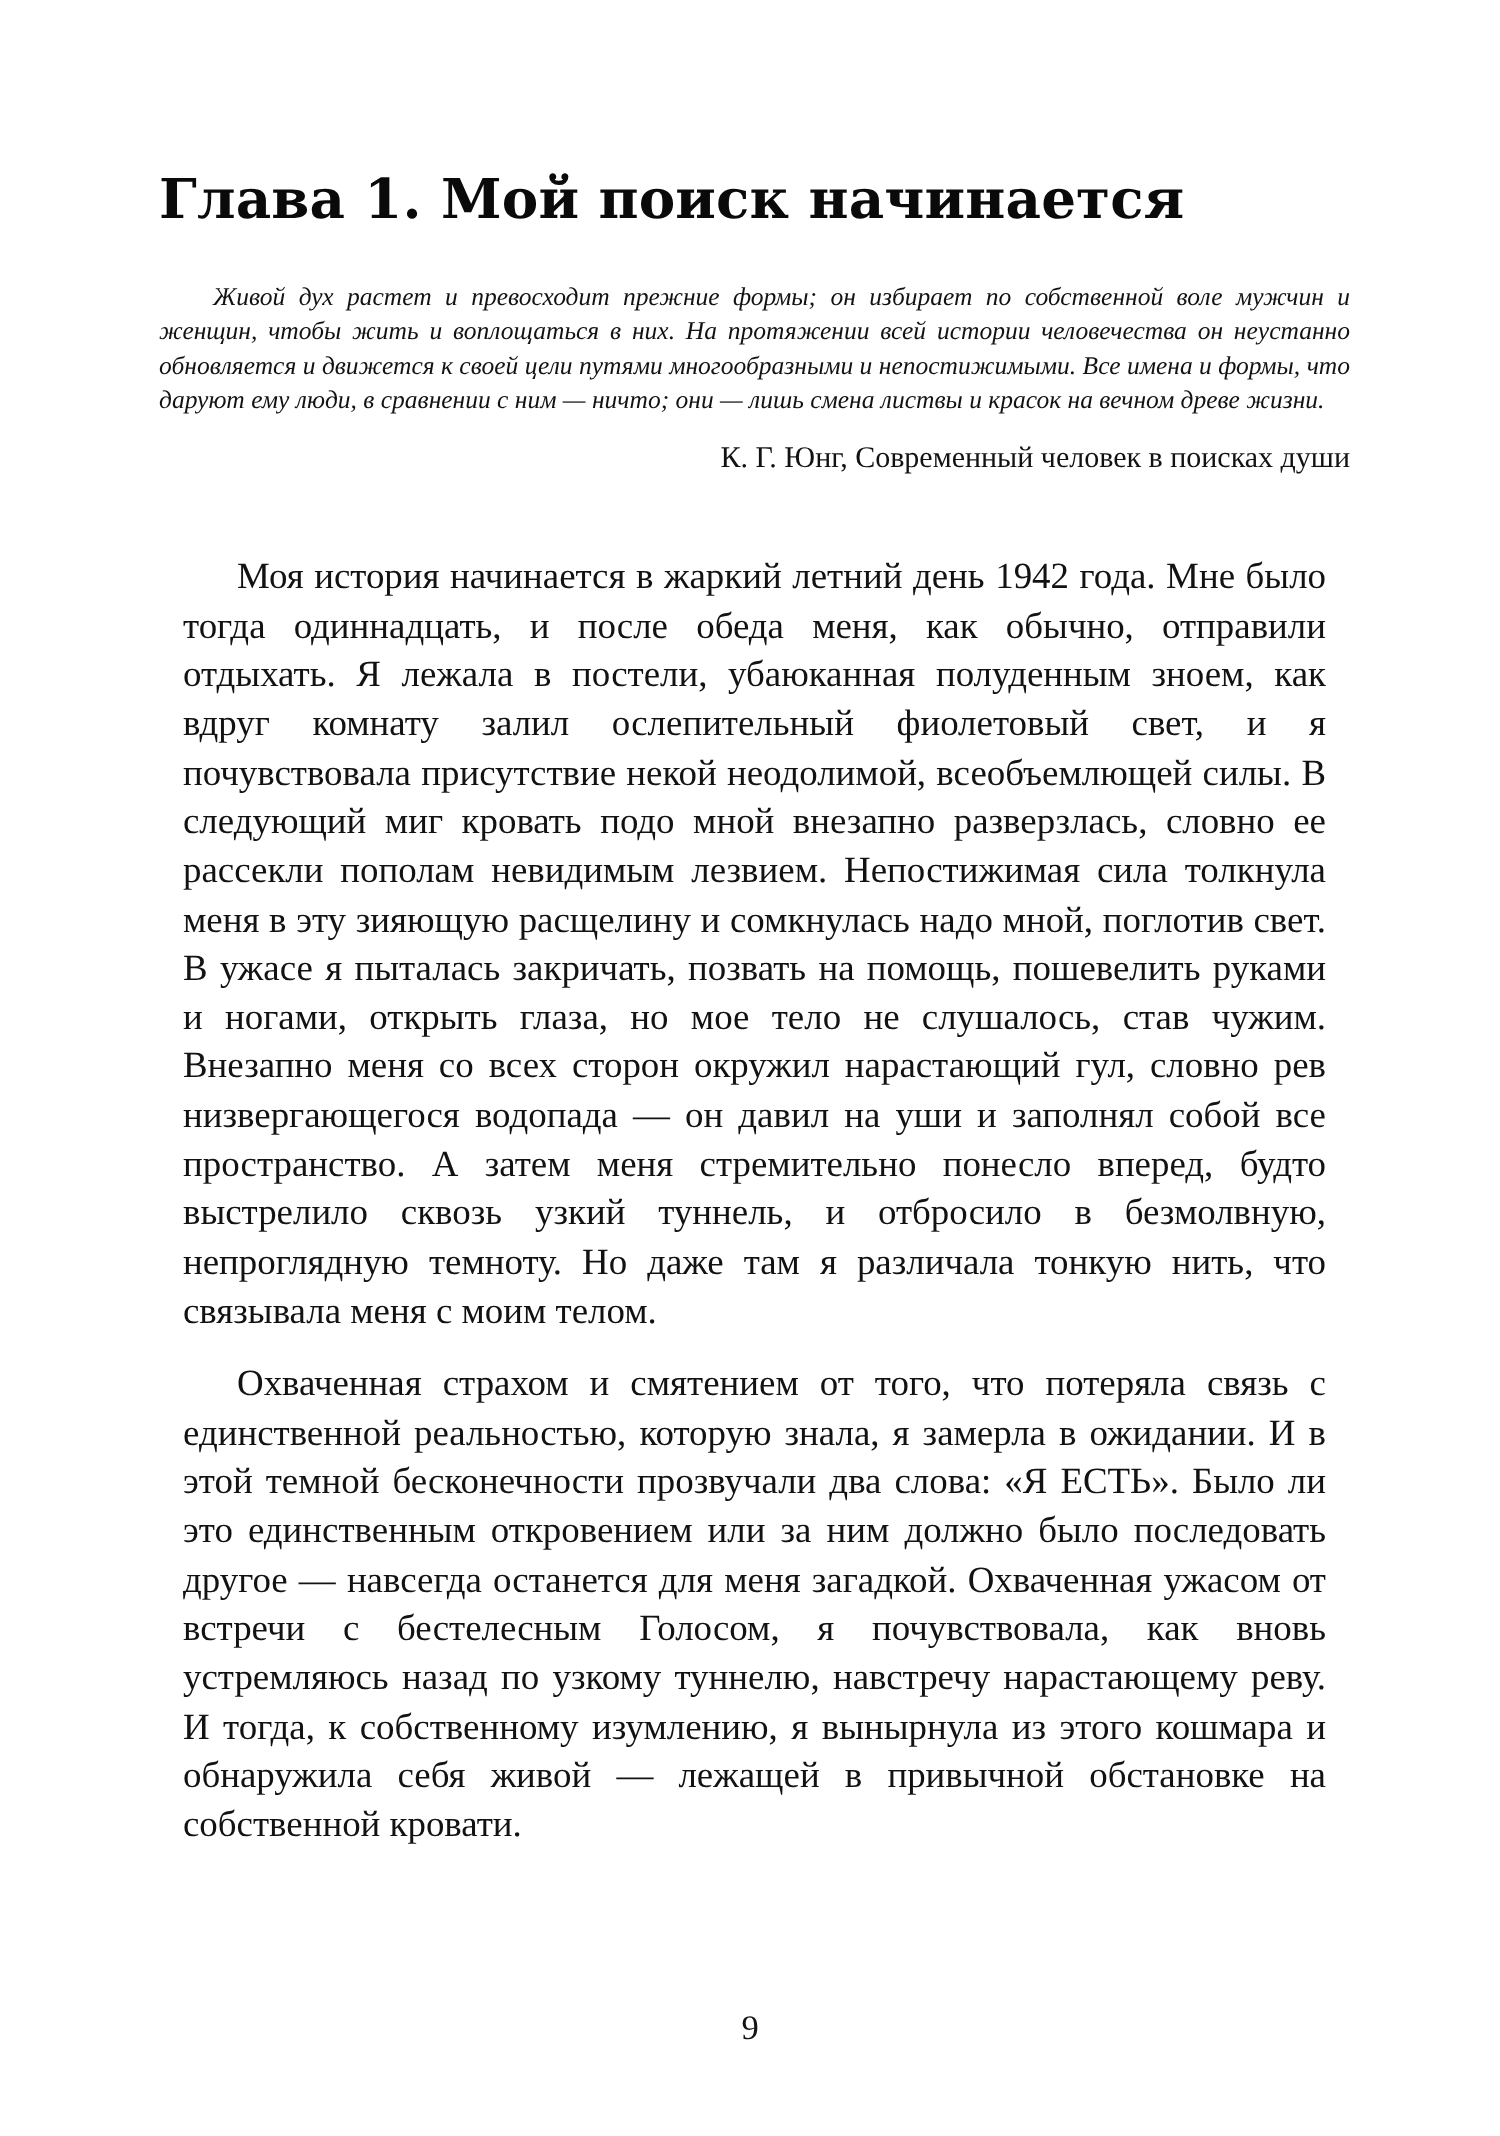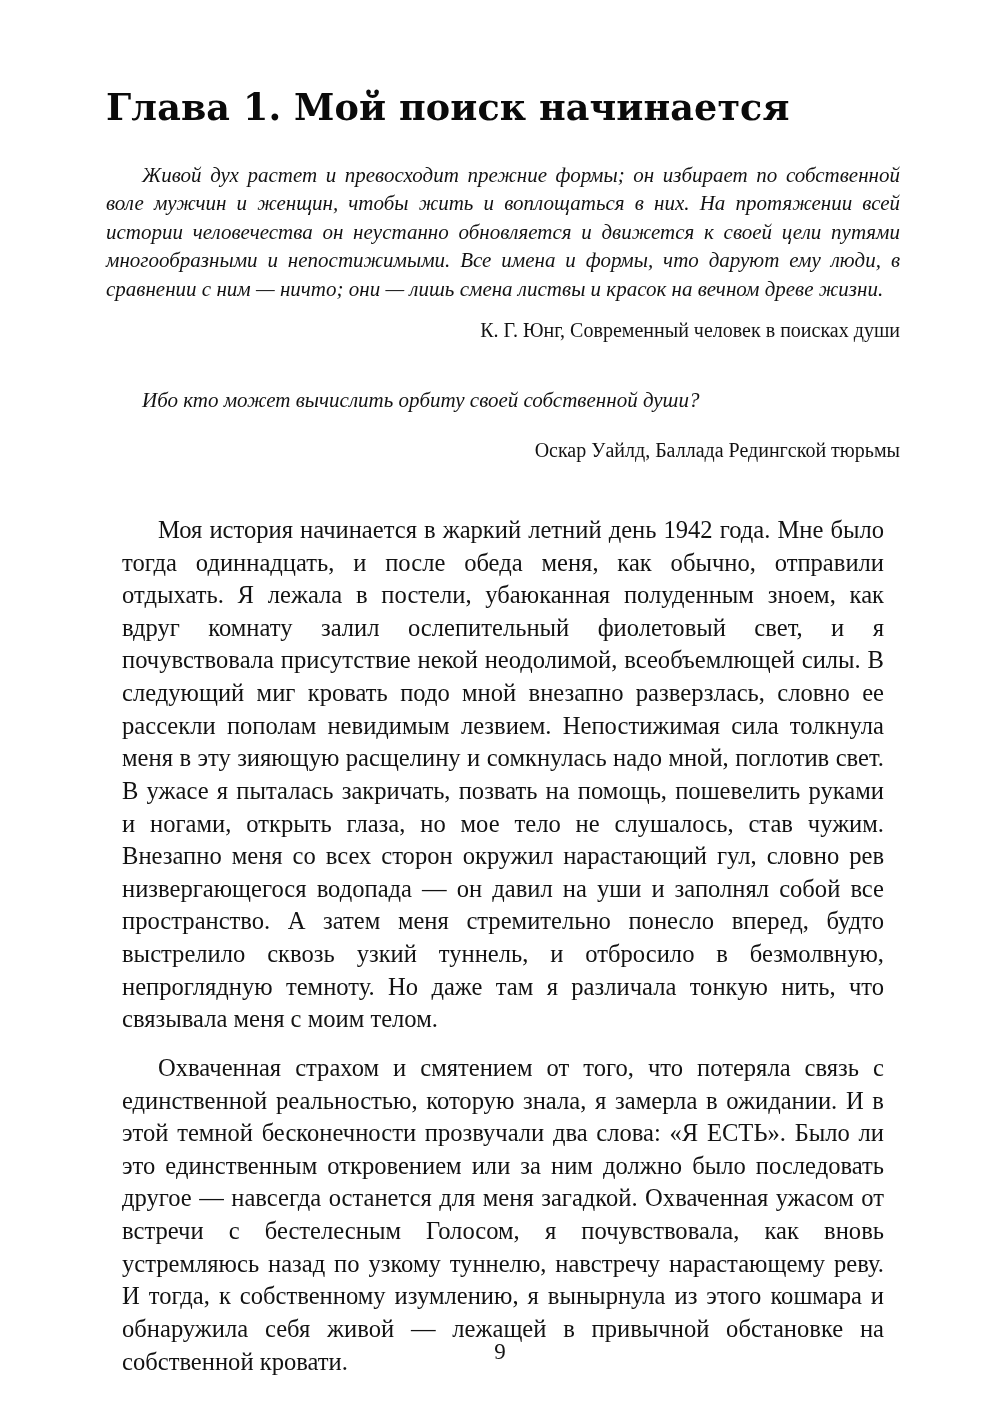--- a/index.html
+++ b/index.html
@@ -24,21 +24,21 @@
   .content {
     position: absolute;
     left: 106px;
     top: 0;
     width: 794px;
   }
 
   
   .chapter-title {
     margin: 0;
-    padding-top: 88px;
+    padding-top: 113px;
     font-family: "DejaVu Serif", "Liberation Serif", serif;
     font-size: 36.5px;
     font-weight: 700;
     line-height: 1.12;
     letter-spacing: 0.1px;
     text-align: left;
     color: #0a0a0a;
   }
 
   
@@ -46,21 +46,21 @@
     margin: 0;
   }
 
   .epigraph-block.first {
     margin-top: 32px;
   }
 
   .epigraph-text {
     margin: 0;
     font-style: italic;
-    font-size: 21px;
+    font-size: 17px;
     line-height: 1.355;
     text-align: justify;
     text-indent: 36px;
     hyphens: manual;
   }
 
   .epigraph-source {
     margin: 0;
     margin-top: 14px;
     font-size: 20px;
@@ -115,24 +115,20 @@
 
   <div class="content">
 
     <h1 class="chapter-title">Глава 1. Мой поиск начинается</h1>
 
     <div class="epigraph-block first">
       <p class="epigraph-text">Живой дух растет и превосходит прежние формы; он избирает по собственной воле мужчин и женщин, чтобы жить и воплощаться в них. На протяжении всей истории человечества он неустанно обновляется и движется к своей цели путями многообразными и непостижимыми. Все имена и формы, что даруют ему люди, в сравнении с ним — ничто; они — лишь смена листвы и красок на вечном древе жизни.</p>
       <p class="epigraph-source">К. Г. Юнг, Современный человек в поисках души</p>
     </div>
 
-    <div class="epigraph-block second">
-      <p class="epigraph-text">Ибо кто может вычислить орбиту своей собственной души?</p>
-      <p class="epigraph-source">Оскар Уайлд, Баллада Редингской тюрьмы</p>
-    </div>
 
     <div class="body-block">
       <p class="body-paragraph">Моя история начинается в жаркий летний день 1942 года. Мне было тогда одиннадцать, и после обеда меня, как обычно, отправили отдыхать. Я лежала в постели, убаюканная полуденным зноем, как вдруг комнату залил ослепительный фиолетовый свет, и я почувствовала присутствие некой неодолимой, всеобъемлющей силы. В следующий миг кровать подо мной внезапно разверзлась, словно ее рассекли пополам невидимым лезвием. Непостижимая сила толкнула меня в эту зияющую расщелину и сомкнулась надо мной, поглотив свет. В ужасе я пыталась закричать, позвать на помощь, пошевелить руками и ногами, открыть глаза, но мое тело не слушалось, став чужим. Внезапно меня со всех сторон окружил нарастающий гул, словно рев низвергающегося водопада — он давил на уши и заполнял собой все пространство. А затем меня стремительно понесло вперед, будто выстрелило сквозь узкий туннель, и отбросило в безмолвную, непроглядную темноту. Но даже там я различала тонкую нить, что связывала меня с моим телом.</p>
       <p class="body-paragraph">Охваченная страхом и смятением от того, что потеряла связь с единственной реальностью, которую знала, я замерла в ожидании. И в этой темной бесконечности прозвучали два слова: «Я ЕСТЬ». Было ли это единственным откровением или за ним должно было последовать другое — навсегда останется для меня загадкой. Охваченная ужасом от встречи с бестелесным Голосом, я почувствовала, как вновь устремляюсь назад по узкому туннелю, навстречу нарастающему реву. И тогда, к собственному изумлению, я вынырнула из этого кошмара и обнаружила себя живой — лежащей в привычной обстановке на собственной кровати.</p>
     </div>
 
   </div>
 
   <div class="folio">9</div>
 

